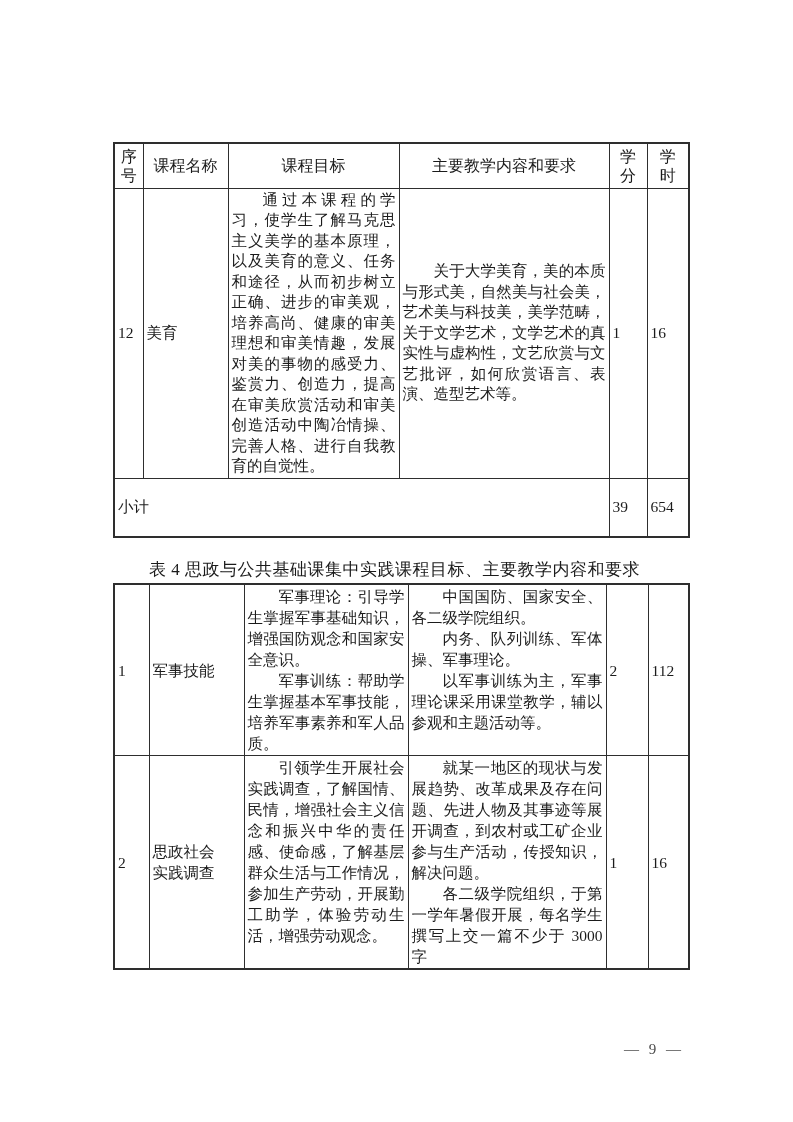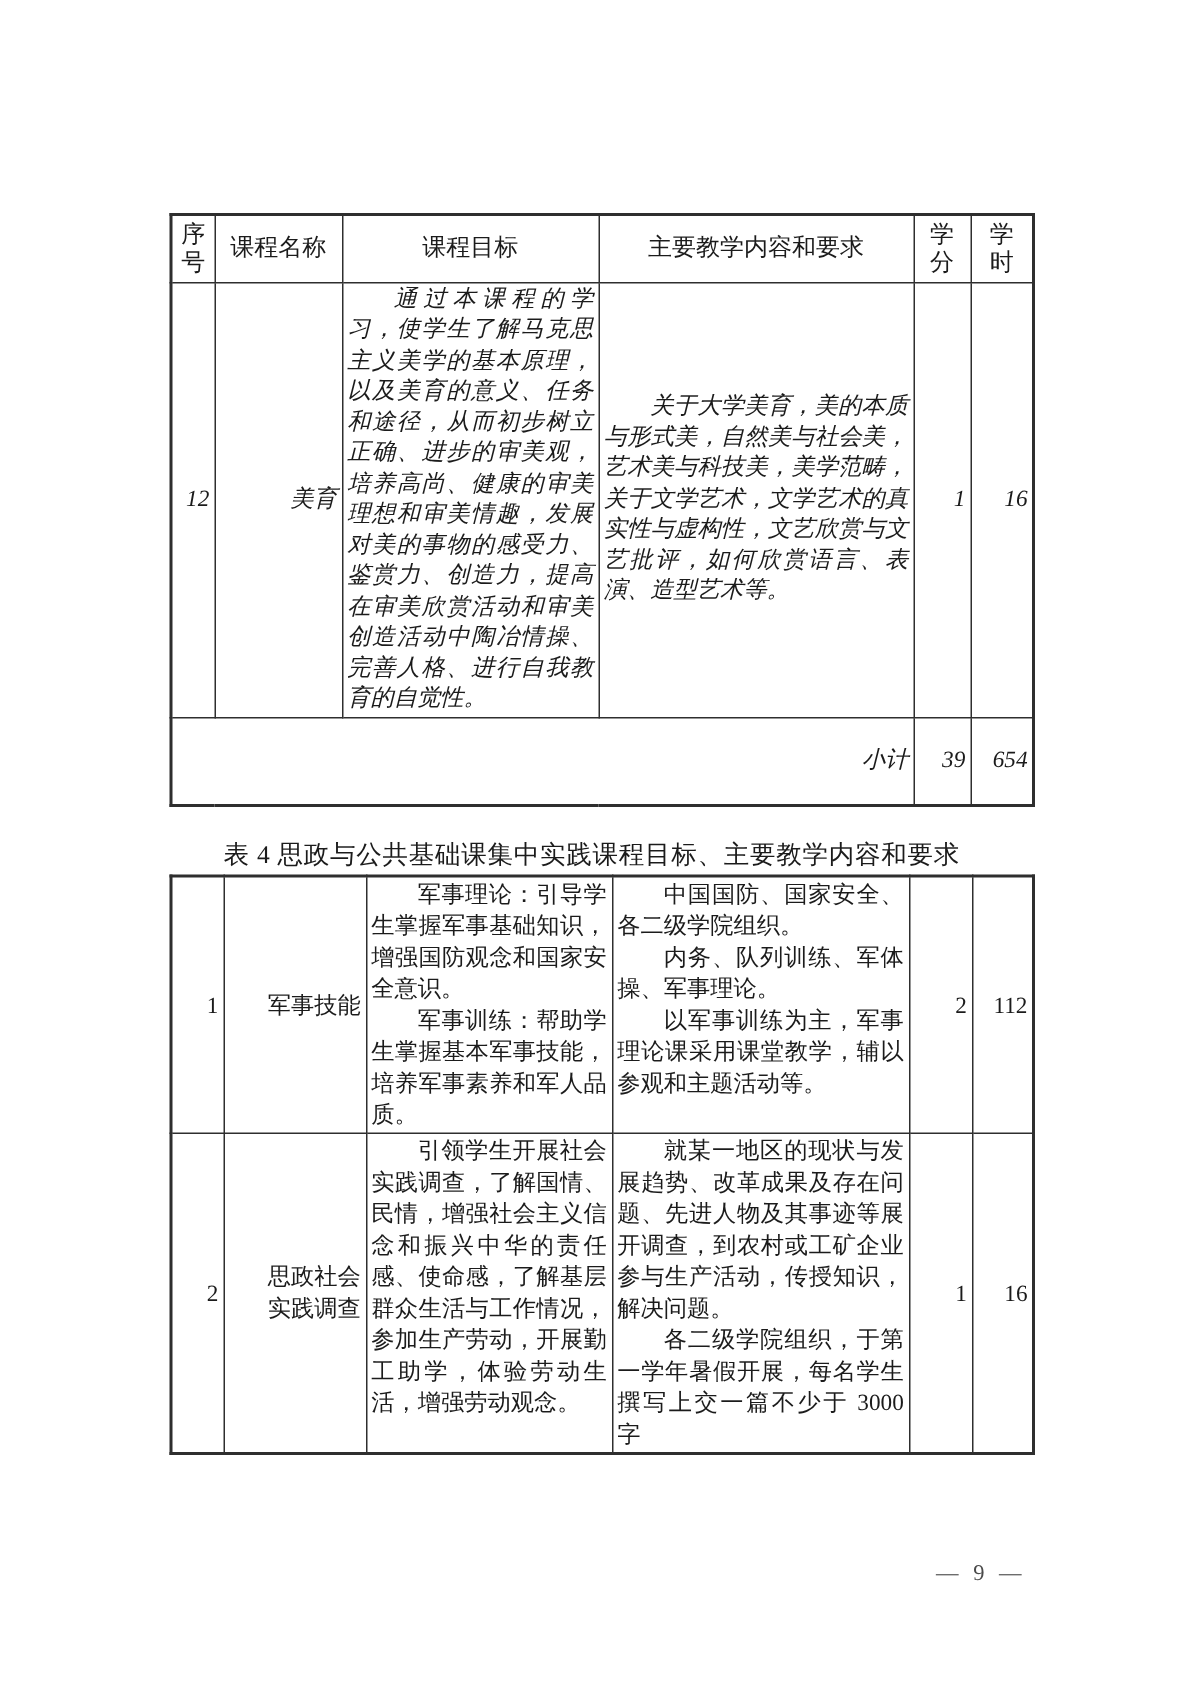--- a/index.html
+++ b/index.html
@@ -25,31 +25,31 @@
   .t2 { top: 583px; }
 
   th, td {
     border: 1px solid #2e2e2e;
     font-weight: normal;
     font-size: 15.5px;
     padding: 1px 3px;
     overflow: hidden;
   }
   th { line-height: 19px; text-align: center; vertical-align: middle; font-size: 16px; }
-  .t1 td { line-height: 20.5px; font-style: italic; }
+  .t1 td { line-height: 20.5px; }
   .t2 td { line-height: 21px; }
 
   .t1 tr.hdr  { height: 45px; }
   .t1 tr.main { height: 290px; }
   .t1 tr.sub  { height: 59px; }
   .t2 tr.hdr  { height: 44px; }
   .t2 tr.row1 { height: 171px; }
   .t2 tr.row2 { height: 192px; }
 
-  .center { text-align: right; vertical-align: middle; }
+  .center { text-align: left; vertical-align: middle; }
   .top    { vertical-align: top; }
   .middle { vertical-align: middle; }
   .prewrap { white-space: pre-line; }
 
   td.textcell p {
     margin: 0;
     text-align: justify;
     text-indent: 2em;
   }
 

